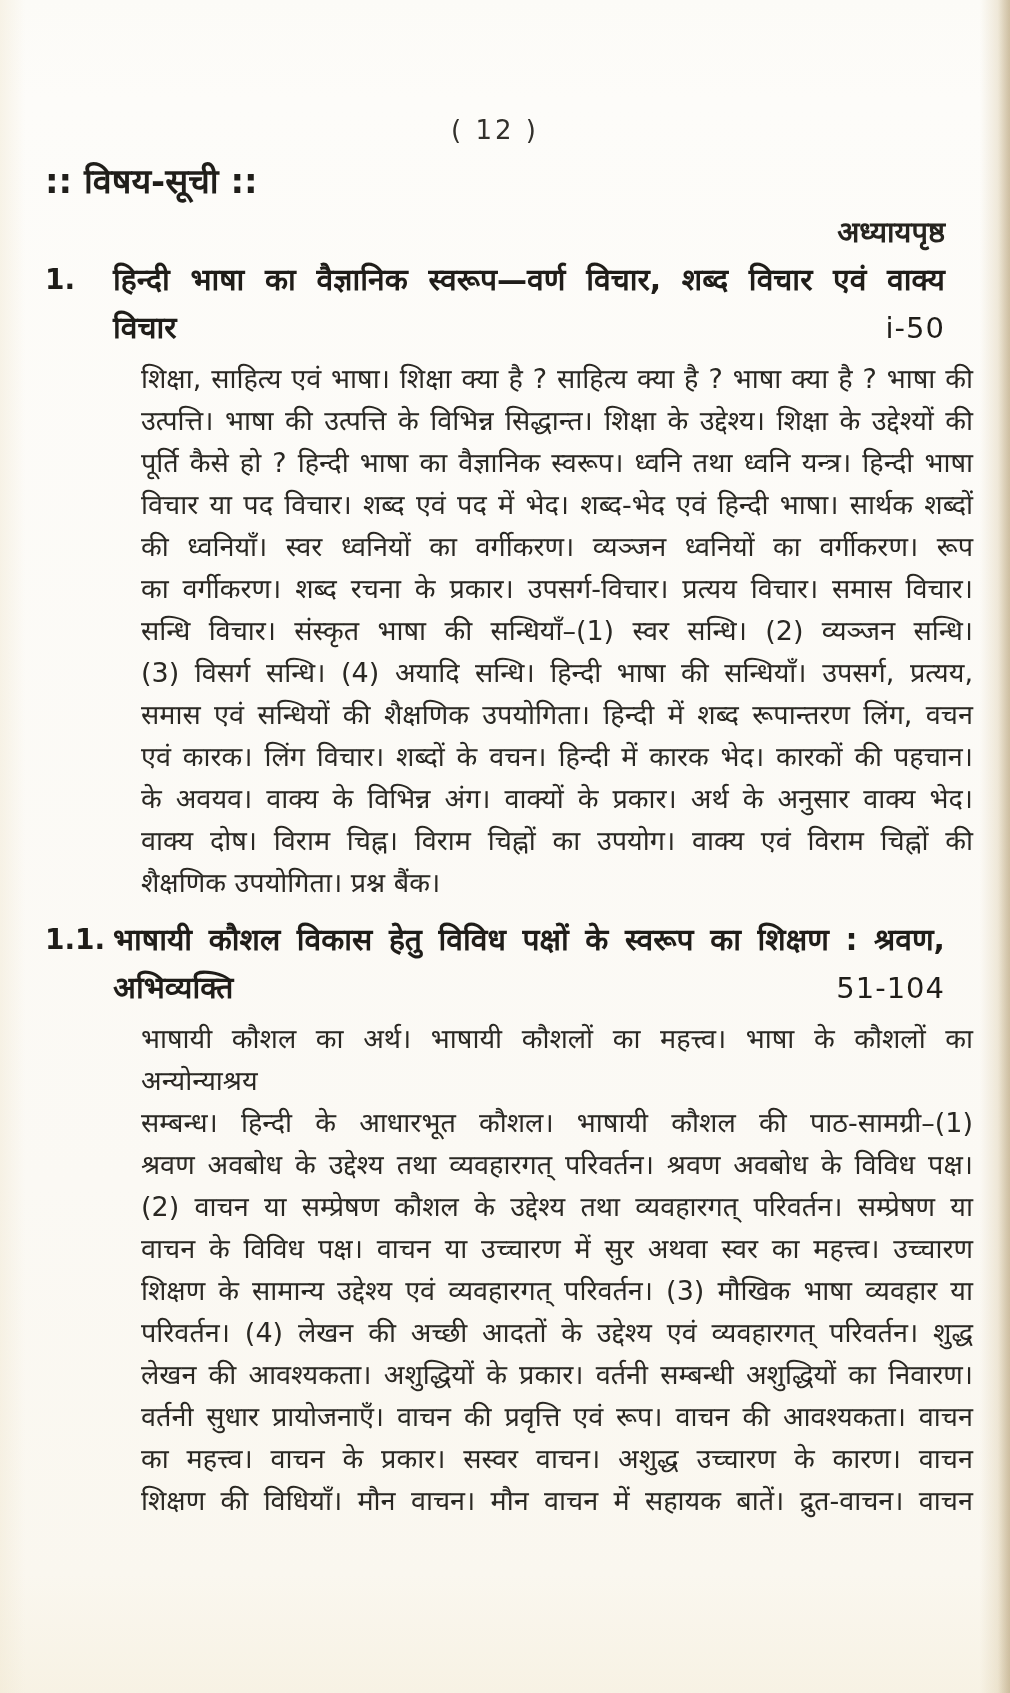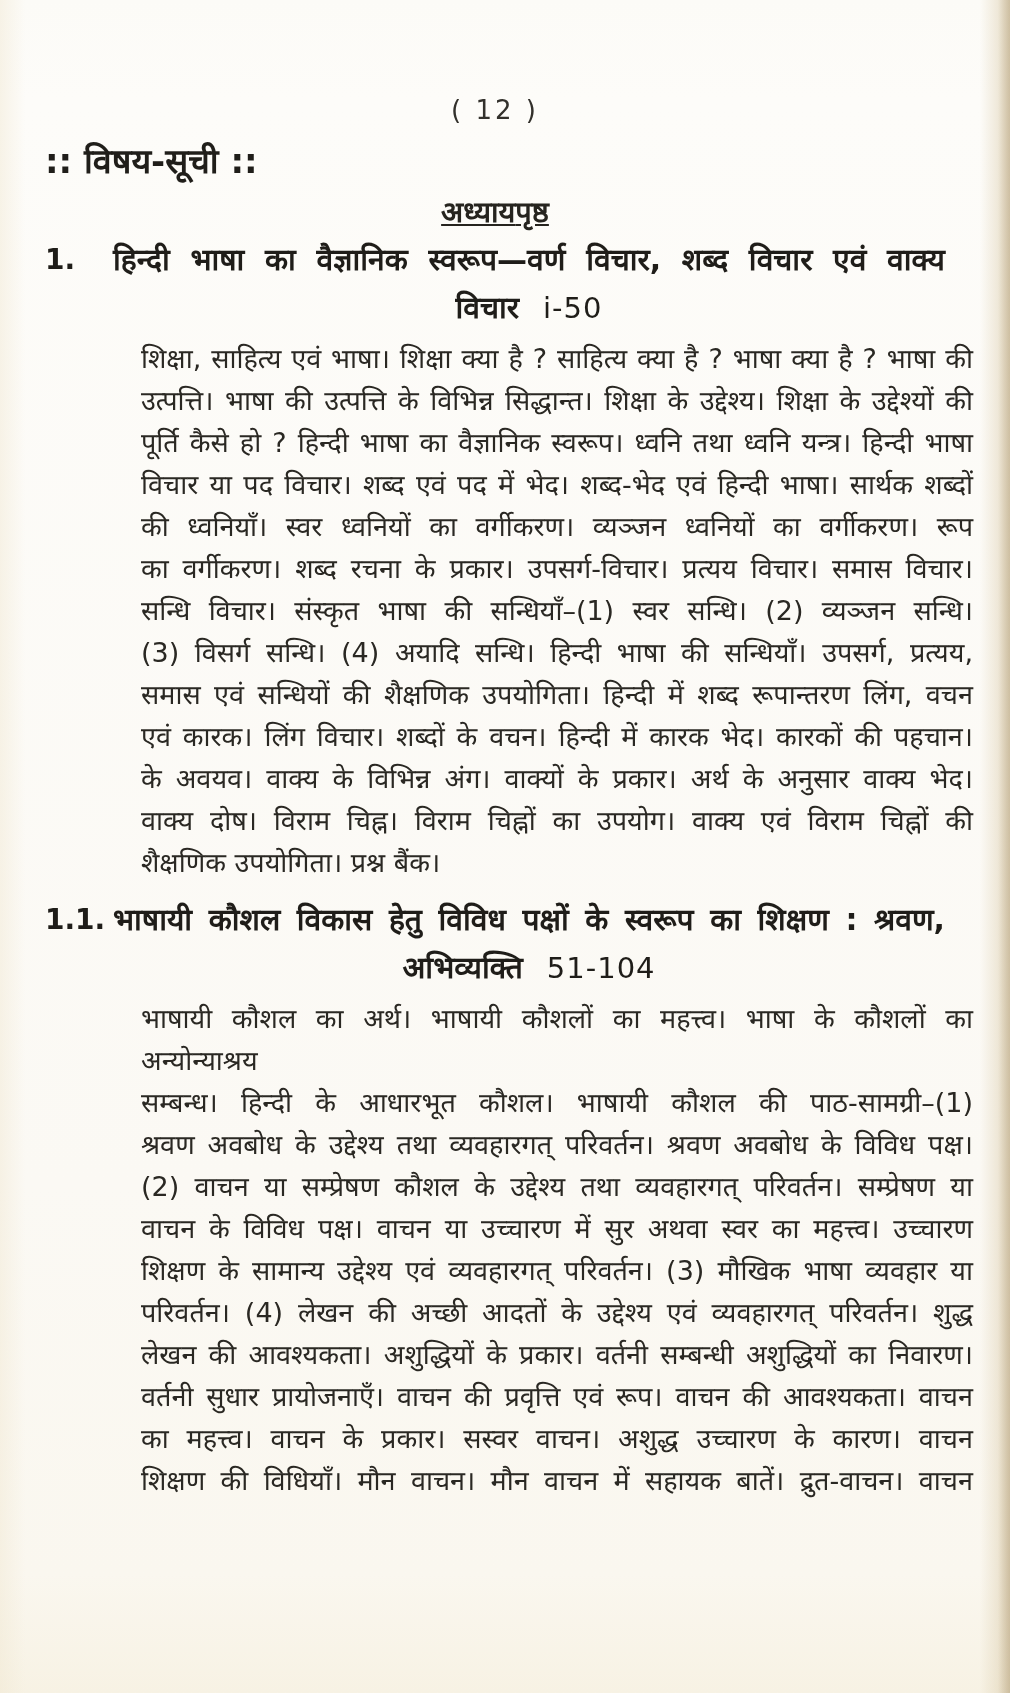--- a/index.html
+++ b/index.html
@@ -25,52 +25,52 @@
   .content {
     position: relative;
     padding: 95px 65px 0 45px; 
   }
   .page-num {
     text-align: center;
     font-size: 26px;
     letter-spacing: 3px;
     color: #33312c;
     margin-bottom: 12px;
+    margin-top: 20px;
   }
   .doc-title {
     text-align: left;
     font-size: 34px;
     font-weight: bold;
     margin-bottom: 8px;
     color: #201e1a;
   }
   .col-header {
     display: flex;
-    justify-content: center;
+    justify-content: flex-end;
     font-size: 29px;
     font-weight: bold;
     margin-bottom: 6px;
-    text-decoration: underline;
   }
   .entry-head {
     display: grid;
     grid-template-columns: 68px 1fr;
     font-weight: bold;
     font-size: 30px;
     line-height: 48px;
     color: #1f1d19;
   }
   .entry-no { font-size: 28px; }
   .jline {
     text-align: justify;
     text-align-last: justify;
   }
   .title-last-row {
     display: flex;
-    justify-content: center;
+    justify-content: space-between;
     align-items: baseline;
     gap: 24px;
   }
   .pages { font-size: 29px; font-weight: normal; letter-spacing: 1px; }
   .body-para {
     margin-left: 96px;
     width: 832px;
     font-size: 27px;
     line-height: 42px;
     color: #2a2823;

